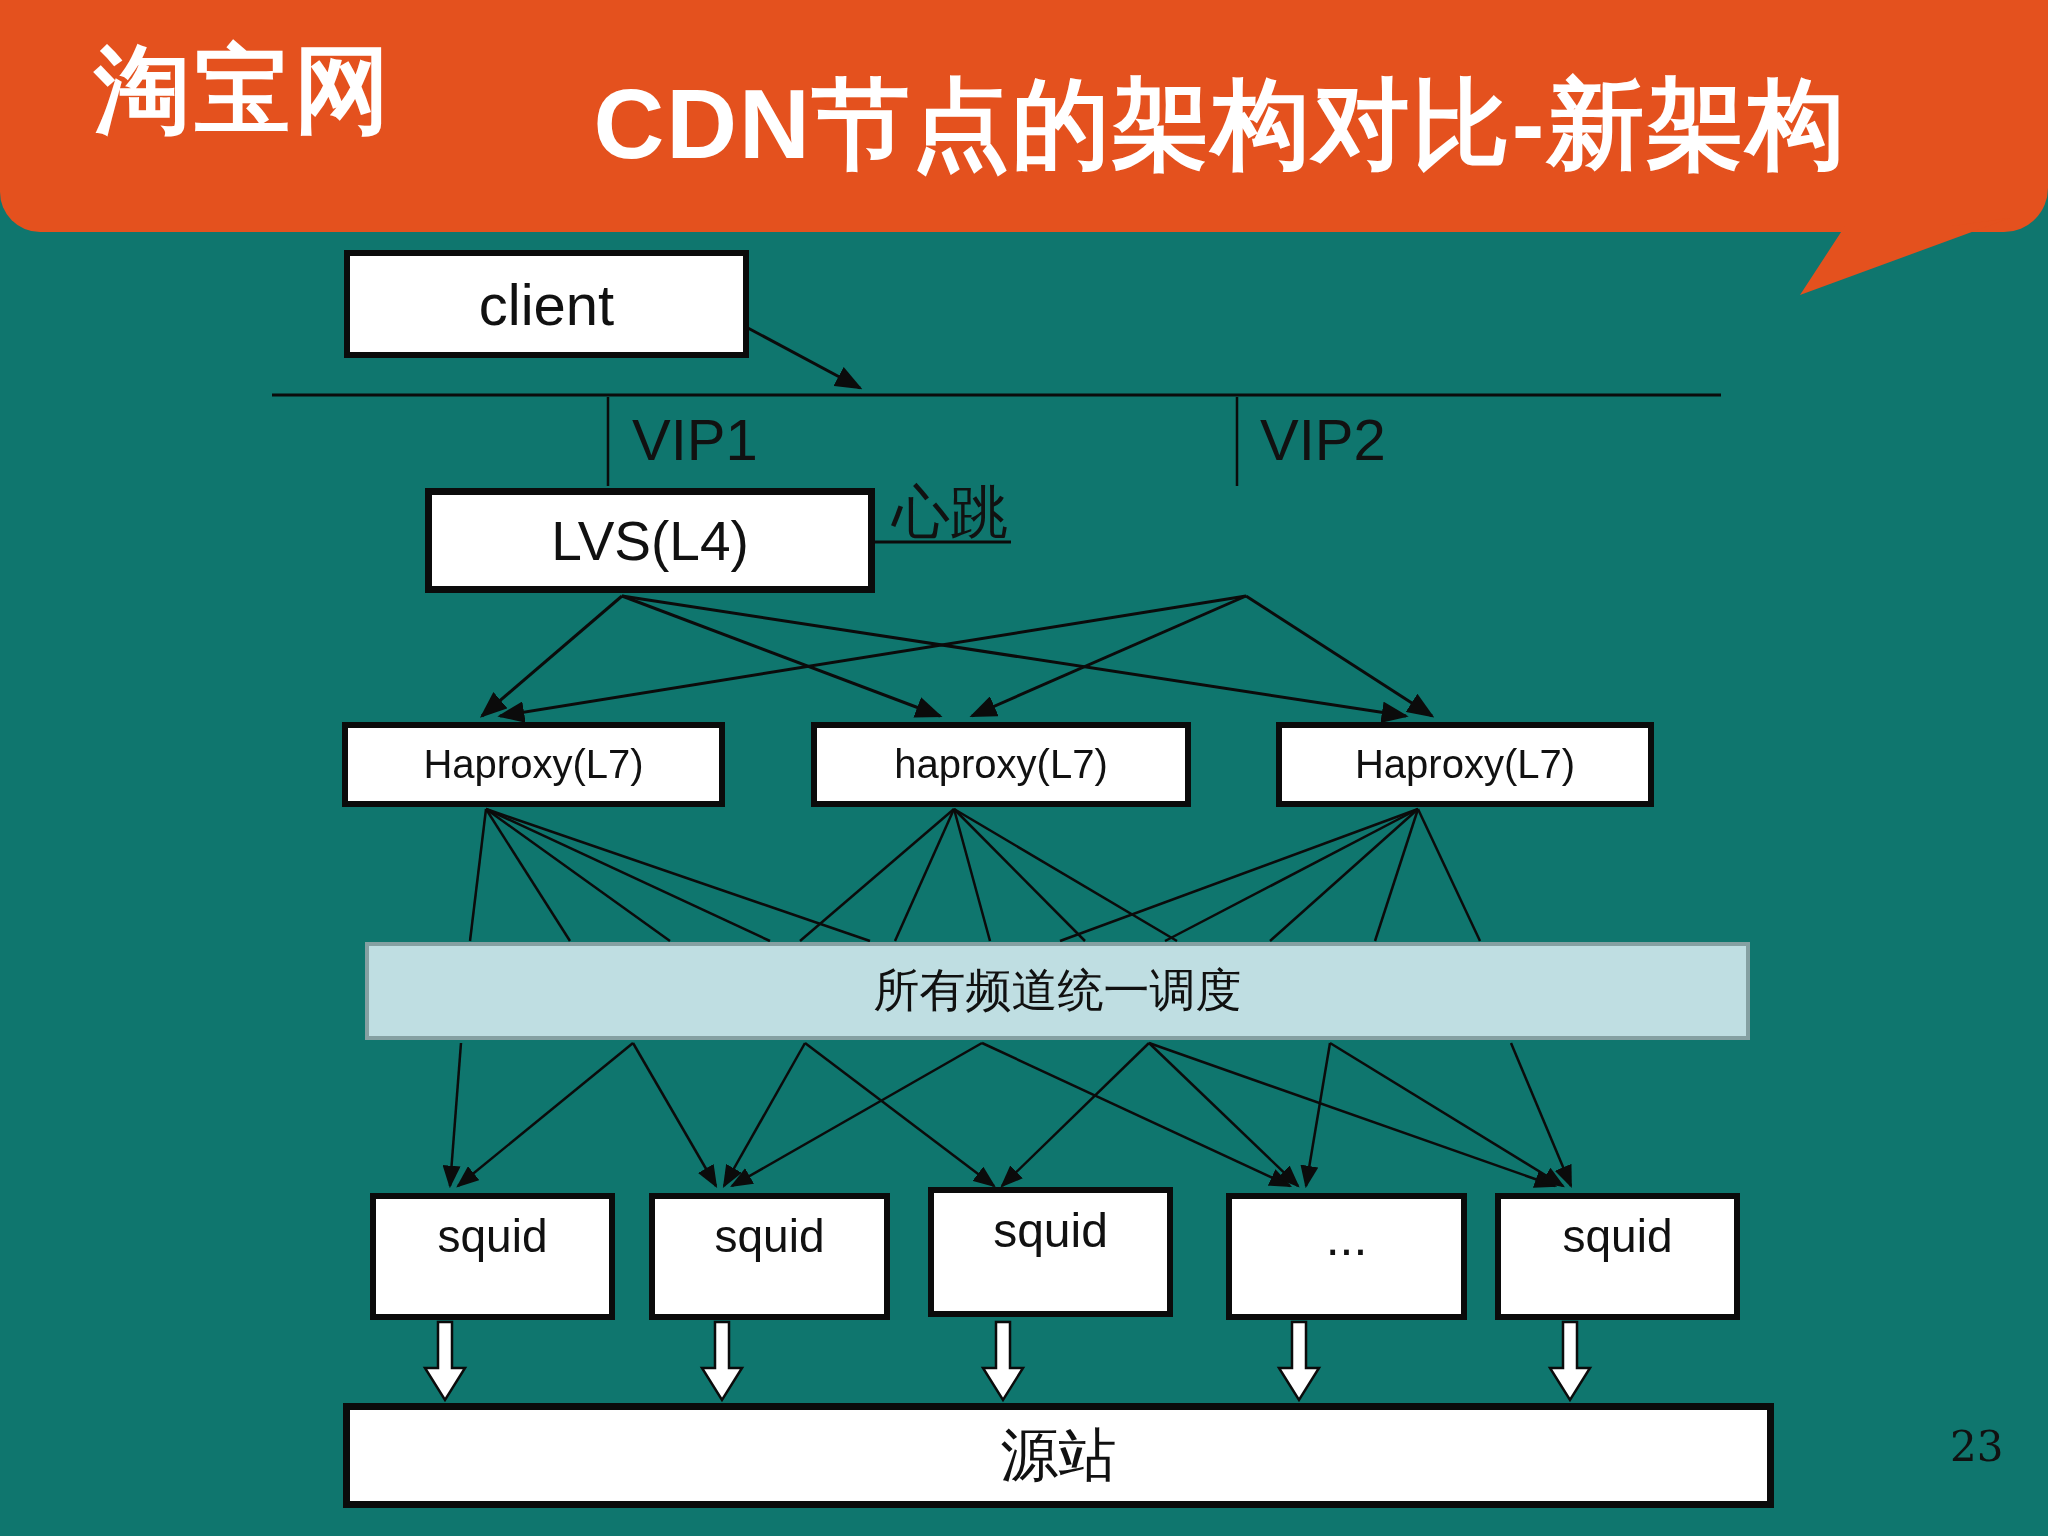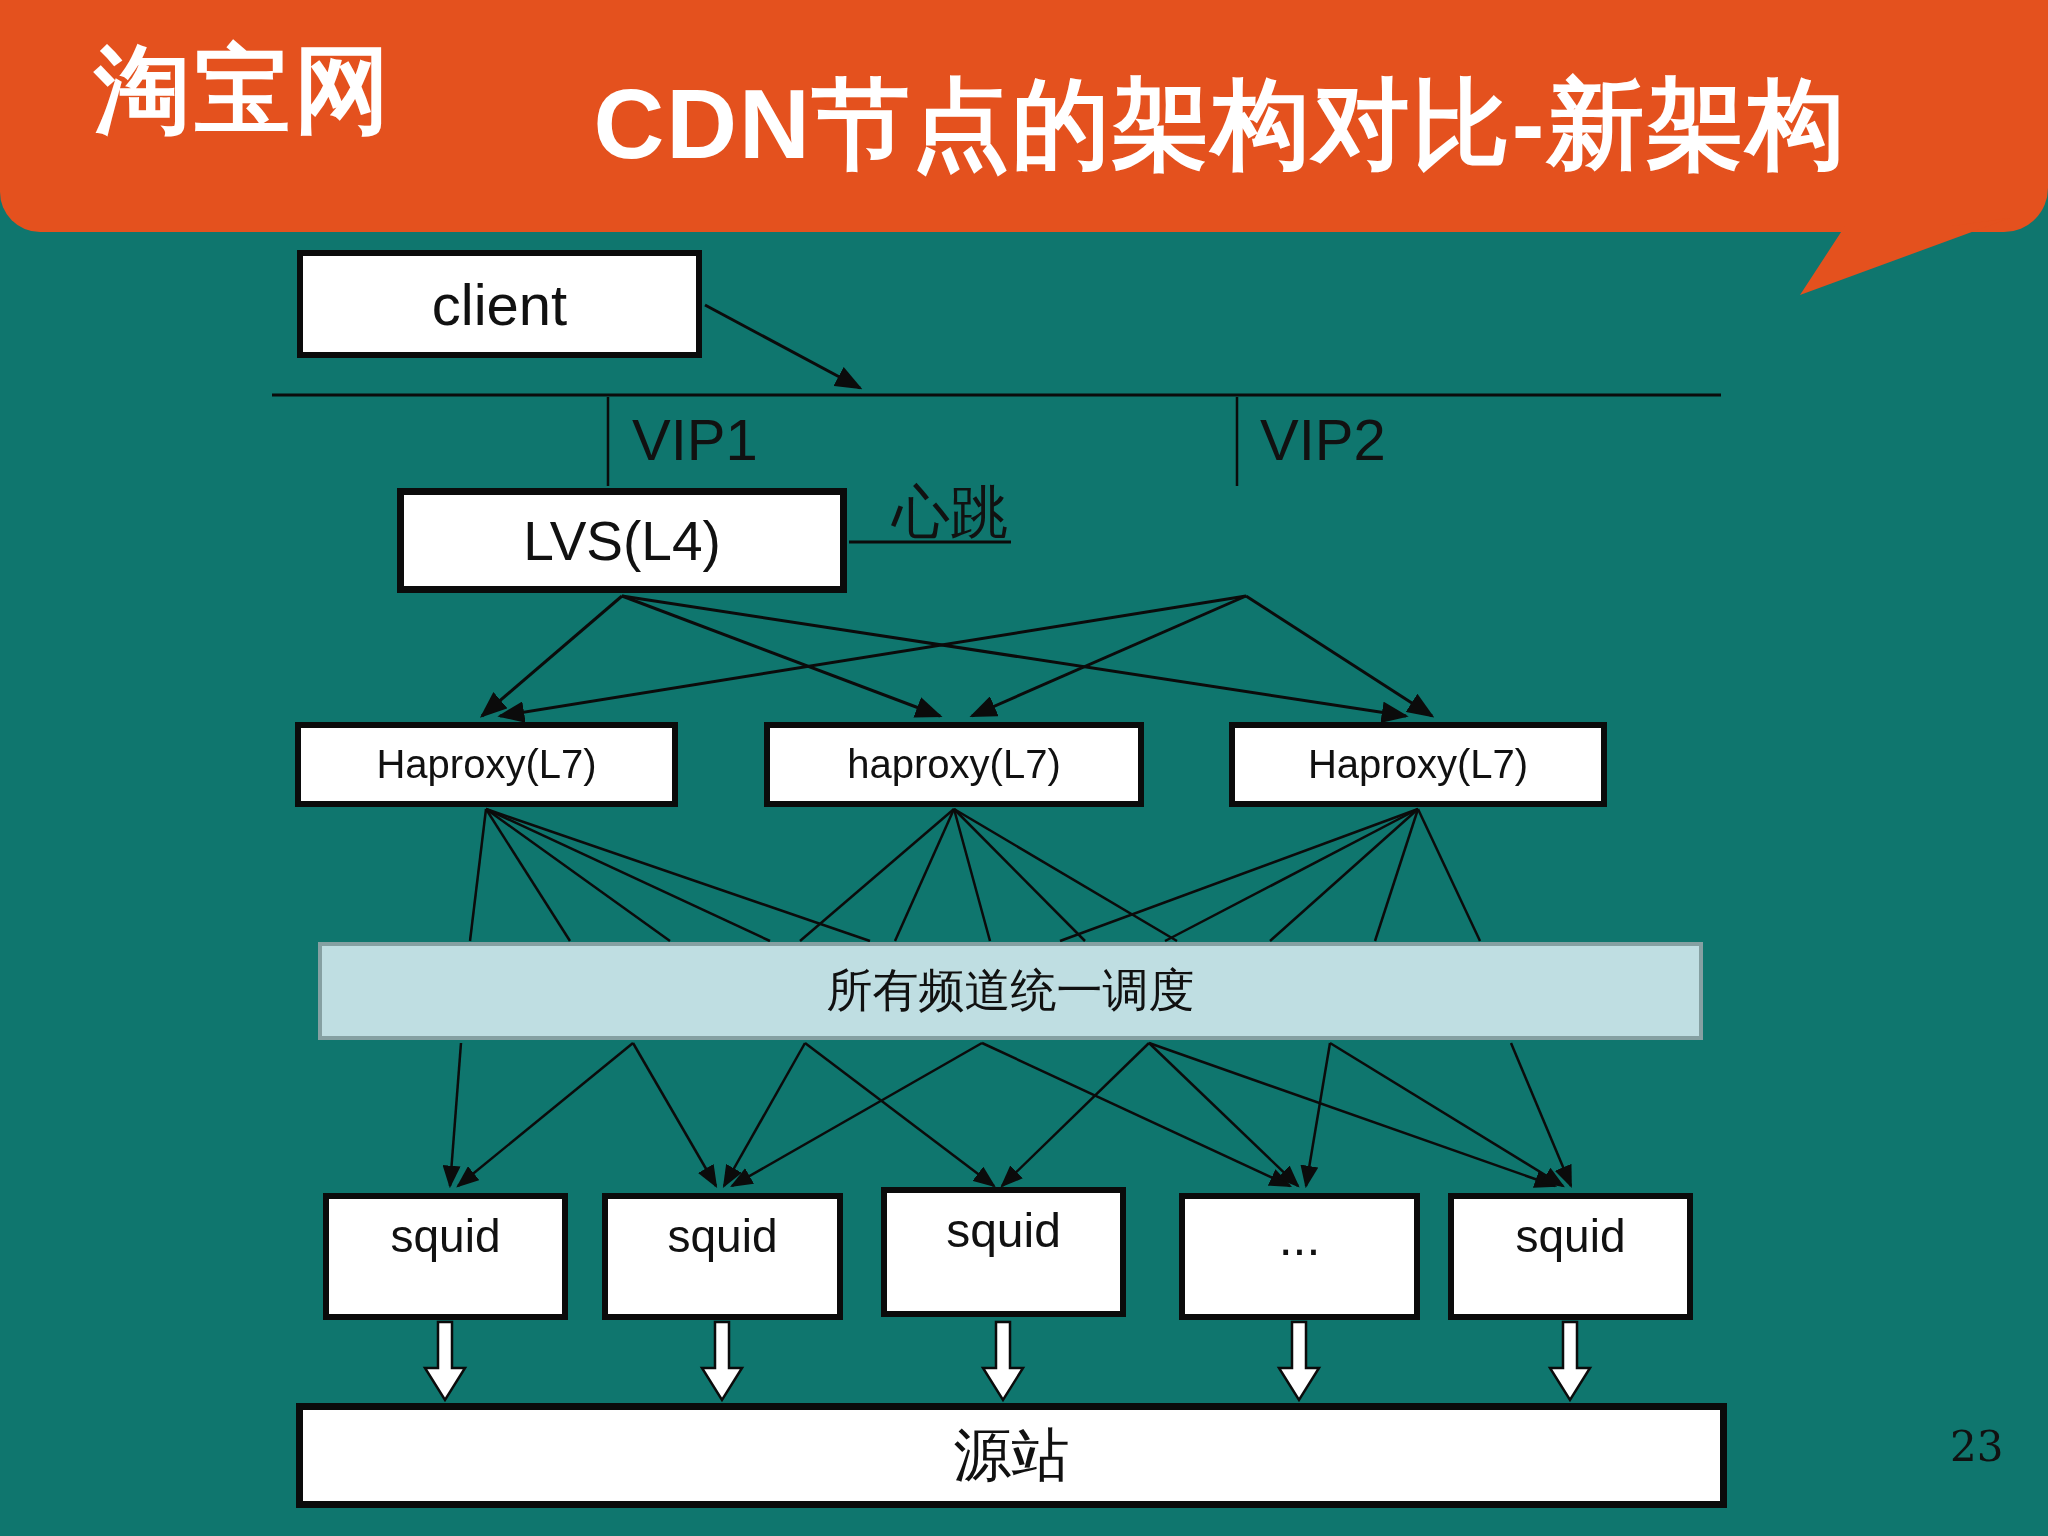--- a/index.html
+++ b/index.html
@@ -11,23 +11,23 @@
           background:var(--banner,#e4511e);border-radius:0 0 44px 40px;}
   .banner-tail{position:absolute;left:0;top:0;width:2048px;height:330px;pointer-events:none;}
   .logo{position:absolute;left:84px;top:40px;width:320px;color:#fff;text-align:center;}
   .logo-cn{font-size:96px;font-weight:bold;line-height:1.05;letter-spacing:4px;}
   .logo-en{font-size:40px;font-weight:bold;line-height:1.0;margin-top:4px;}
   .title{position:absolute;left:460px;top:60px;width:1520px;text-align:center;
          color:#fff;font-size:98px;font-weight:600;letter-spacing:2px;white-space:nowrap;}
 
   
   .box{position:absolute;display:flex;align-items:center;justify-content:center;
-       background:#fff;border:6px solid #0b0b0b;box-sizing:border-box;}
+       background:#fff;border:6px solid #0b0b0b;box-sizing:border-box;margin-left:47px;}
   .client{left:297px;top:250px;width:405px;height:108px;font-size:58px;}
-  .lvs1{left:397px;top:488px;width:450px;height:105px;border-width:7px;font-size:55px;}
+  .lvs1{left:378px;top:488px;width:450px;height:105px;border-width:7px;font-size:55px;}
   .lvs2{left:1013px;top:488px;width:467px;height:105px;border-width:7px;font-size:55px;}
   .hp{top:722px;height:85px;font-size:40px;}
   .hp1{left:295px;width:383px;}
   .hp2{left:764px;width:380px;}
   .hp3{left:1229px;width:378px;}
   .sched{left:318px;top:942px;width:1385px;height:98px;
          background:var(--sched_fill,#bfdee2);border:4px solid var(--sched_border,#85a0a2);
          font-family:"DejaVu Serif",serif;font-size:46px;}
   .squid{top:1193px;height:127px;align-items:flex-start;padding-top:10px;font-size:46px;}
   .squid1{left:323px;width:245px;}

